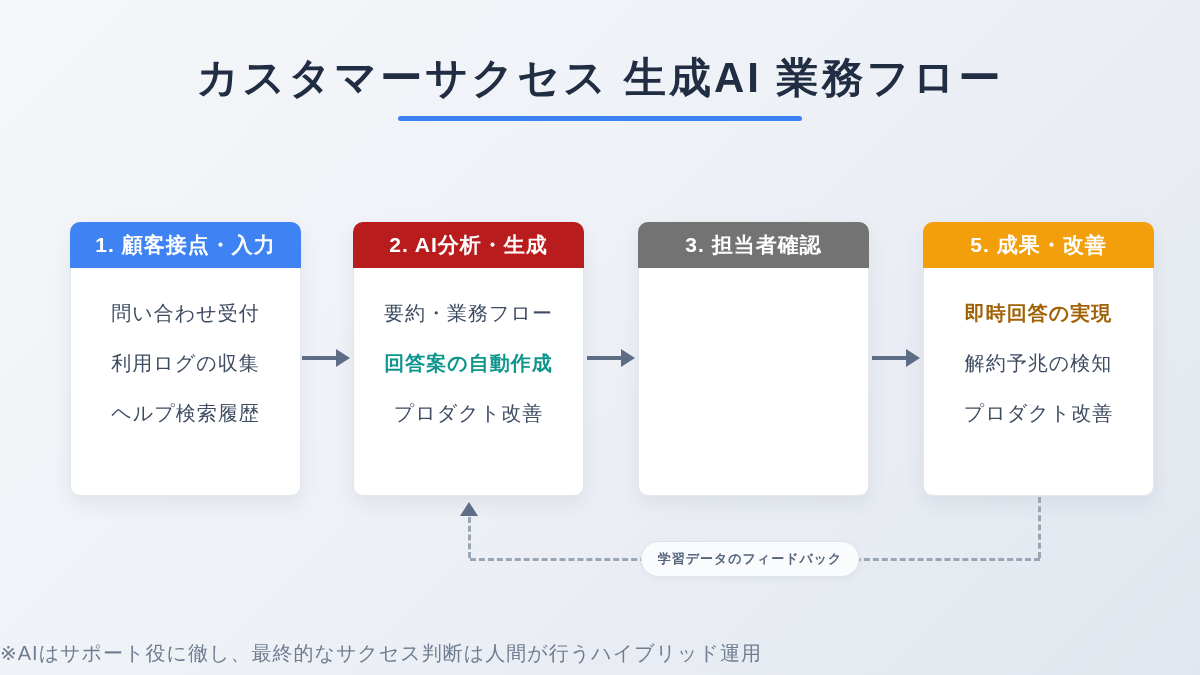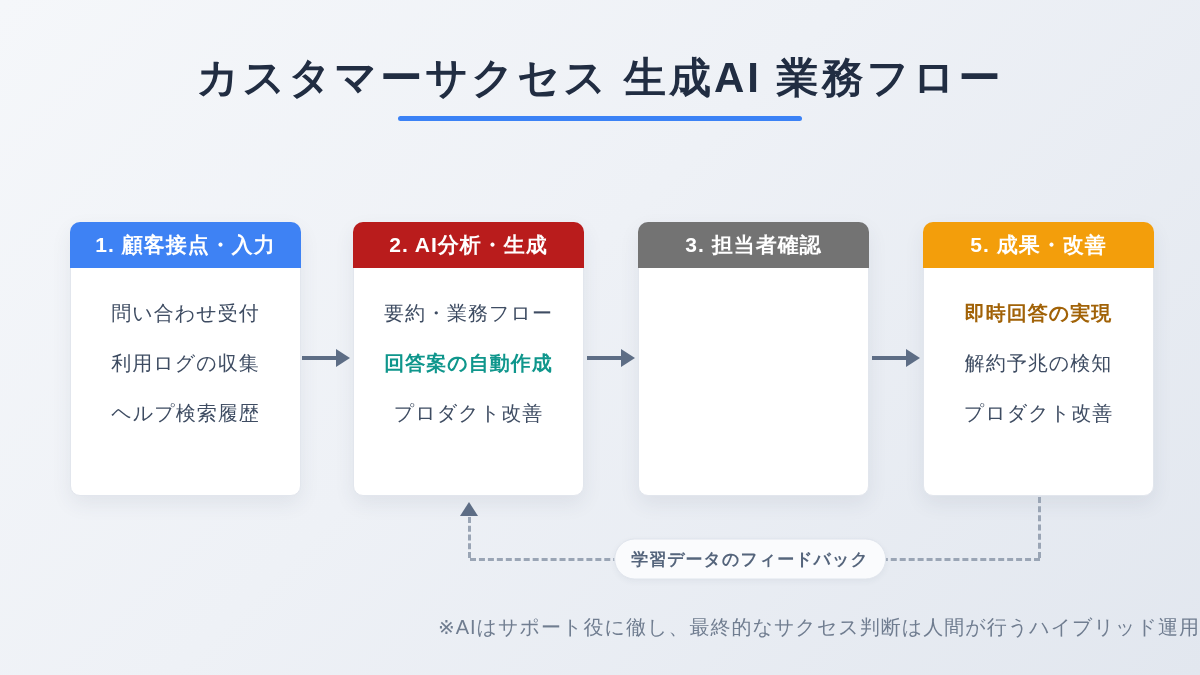--- a/index.html
+++ b/index.html
@@ -63,28 +63,28 @@
   .fb-across { position:absolute; left:470px;  top:558px; width:570px; height:0; border-top:3px dashed #9aa5b5; }
   .fb-up     { position:absolute; left:468px;  top:517px; height:41px; width:0; border-left:3px dashed #9aa5b5; }
   .fb-head   {
     position:absolute; left:460px; top:502px; width:0; height:0;
     border-left:9px solid transparent; border-right:9px solid transparent;
     border-bottom:14px solid #5d6d85;
   }
   .fb-pill {
     position:absolute; left:750px; top:559px; transform:translate(-50%,-50%);
     background:#fafbfd; border:1px solid #dfe4ec; border-radius:999px;
-    padding:8px 16px; font-size:17px; font-weight:700; letter-spacing:1px;
+    padding:8px 16px; font-size:13px; font-weight:700; letter-spacing:1px;
     white-space:nowrap; z-index:2;
     box-shadow:0 2px 6px rgba(45,60,85,0.05);
   }
   
   .footnote {
-    position:absolute; top:594px; left:0; right:0;
-    text-align:right; font-size:20px; letter-spacing:1px;
+    position:absolute; top:620px; left:0; right:0;
+    text-align:left; font-size:20px; letter-spacing:1px;
   }
 </style>
 </head>
 <body>
 
 <div class="stage">
 
   <h1 class="title" style="color: rgb(33, 45, 66);">カスタマーサクセス 生成AI 業務フロー</h1>
   <div class="title-underline" style="background-color: rgb(59, 130, 246);"></div>
 

